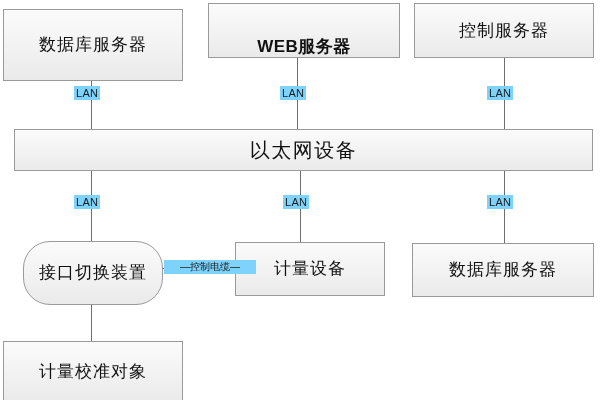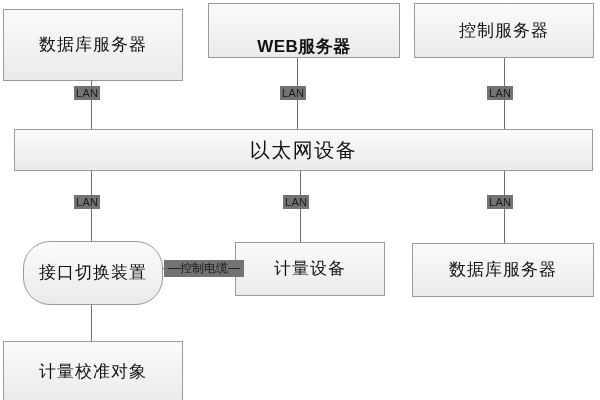--- a/index.html
+++ b/index.html
@@ -51,29 +51,29 @@
   .hline {
     position: absolute;
     height: 1px;
     background: #6e6e6e;
   }
   
   .edge-label {
     position: absolute;
     font-size: 11px;
     color: #1a1a1a;
-    background: #737373;
+    background: #7dd3fc;
     padding: 1px 2px;
     white-space: nowrap;
     letter-spacing: 0.3px;
   }
   .edge-label.cable {
-    font-size: 12px;
+    font-size: 10px;
     letter-spacing: 0px;
-    padding: 0 4px;
+    padding: 0 16px;
   }
 </style>
 </head>
 <body>
 
 <div id="canvas">
 
   <div class="vline" style="left:91px; top:58px; height:72px;"></div>
 
   <div class="vline" style="left:297px; top:58px; height:72px;"></div>

